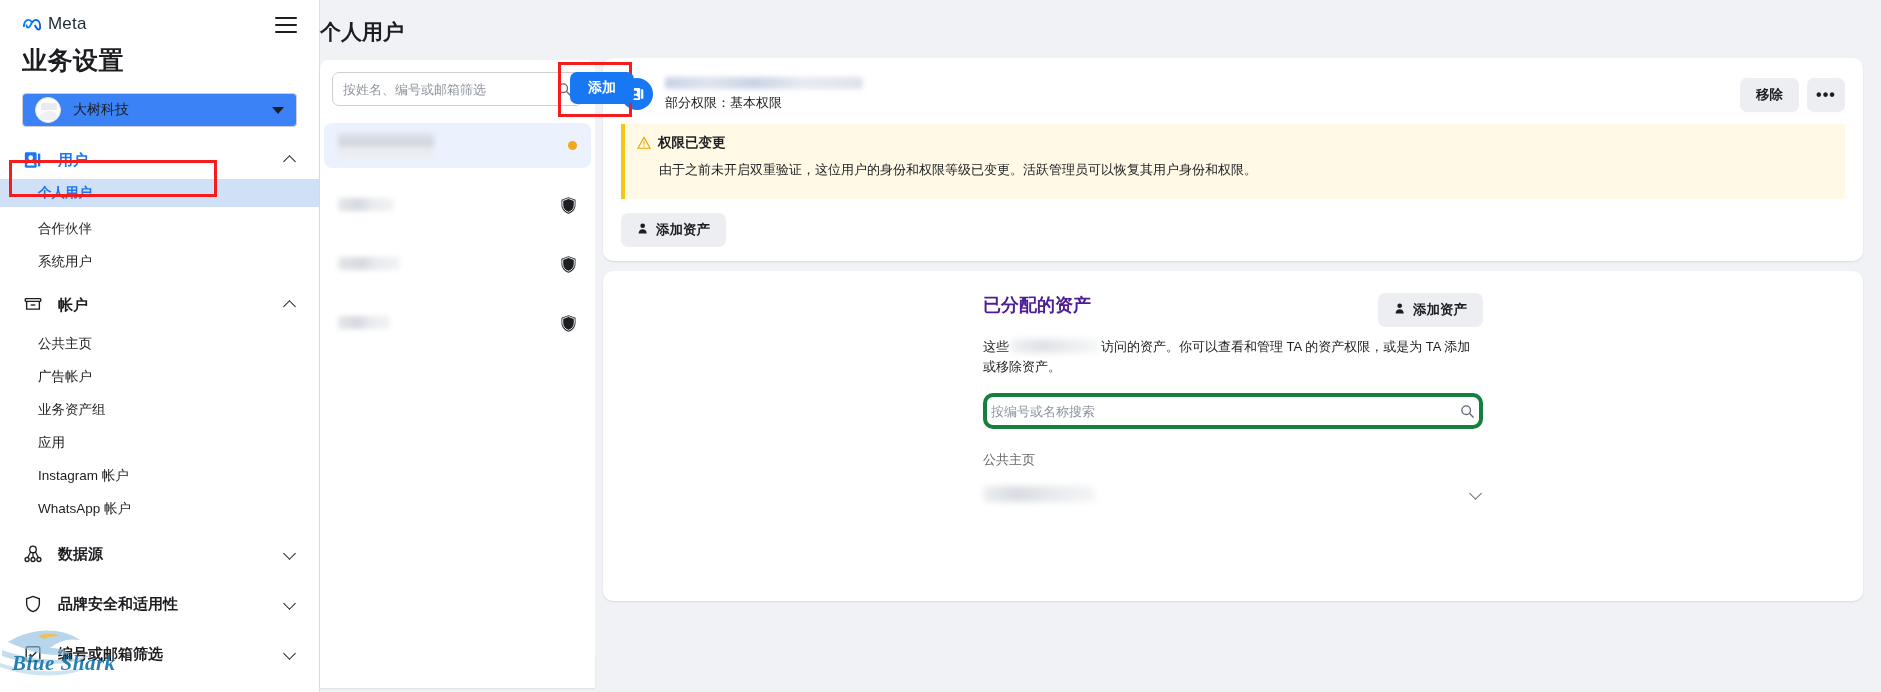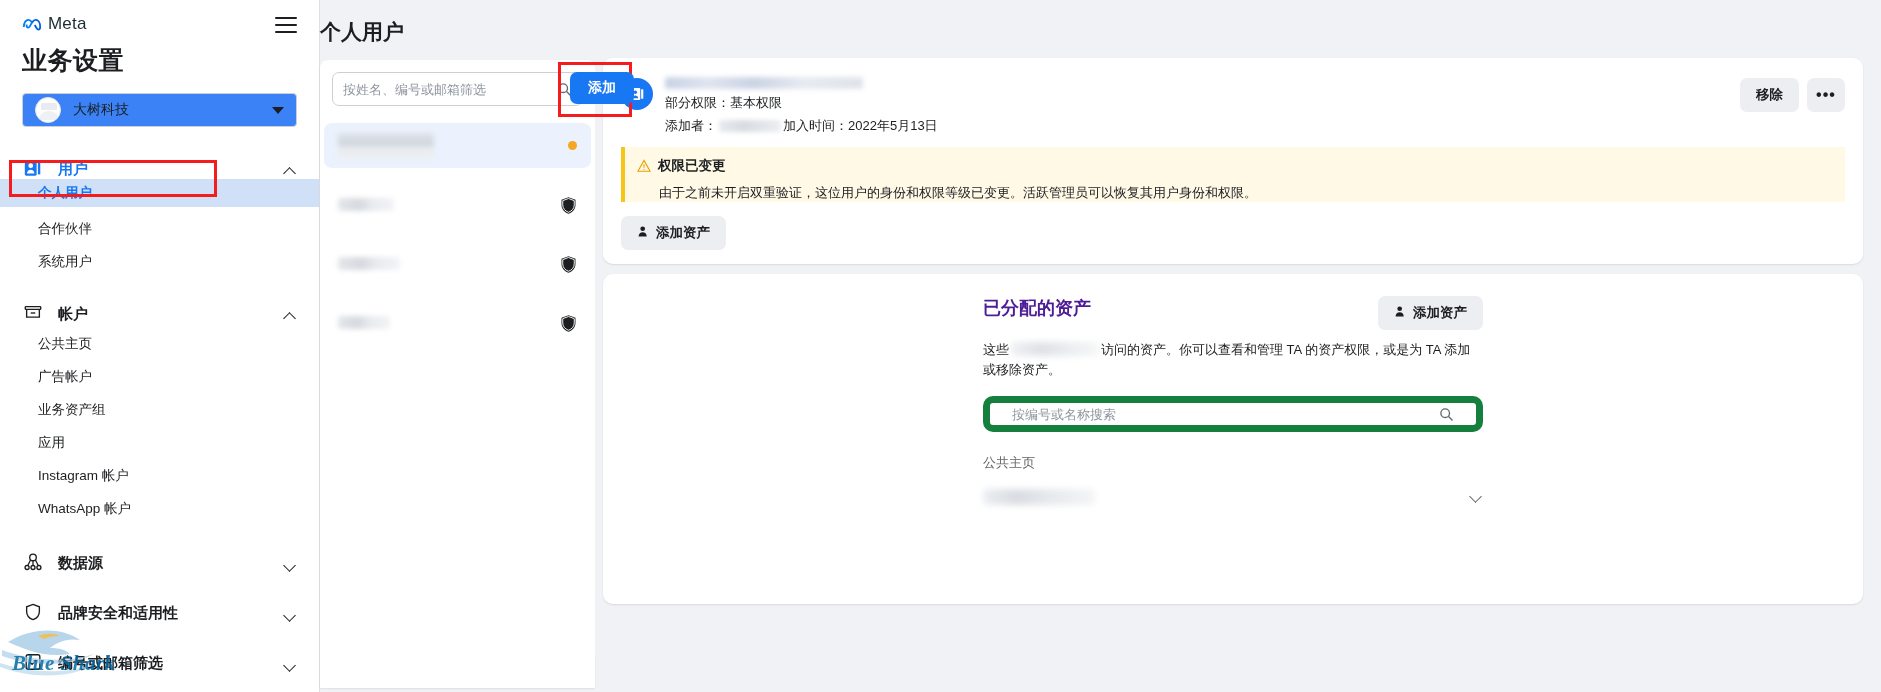--- a/index.html
+++ b/index.html
@@ -46,21 +46,21 @@
     background:#eef0f4; border-radius: 10px 10px 0 0;
   }
   .biz-name { font-size: 14px; margin-left: 12px; flex: 1; color:#1c1e21; }
   .caret-down {
     width: 0; height: 0; border-left: 6px solid transparent; border-right: 6px solid transparent;
     border-top: 7px solid #1c1e21;
   }
 
   .nav { margin-top: 14px; }
   .nav-group-head {
-    display: flex; align-items: flex-end; height: 38px; padding: 0 22px; cursor: pointer;
+    display: flex; align-items: center; height: 38px; padding: 0 22px; cursor: pointer;
   }
   .nav-group-head .gicon { width: 22px; height: 22px; flex: none; display:flex; align-items:center; justify-content:center;}
   .nav-group-head .glabel { font-size: 15px; font-weight: bold; margin-left: 14px; flex: 1; color:#1c1e21; }
   .nav-group-head.active .glabel { color: #1877f2; }
   .chev { width: 13px; height: 13px; position: relative; flex:none; }
   .chev::before {
     content:""; position:absolute; left:1px; top:3px; width:8px; height:8px;
     border-left: 1.8px solid #1c1e21; border-bottom: 1.8px solid #1c1e21;
     transform: rotate(135deg);
   }
@@ -155,21 +155,21 @@
   .head-actions { display: flex; align-items: center; gap: 8px; margin-top: 4px; }
   .btn-grey {
     background: #eceef1; border: none; border-radius: 7px; height: 34px;
     padding: 0 16px; font-size: 13.5px; font-weight: bold; color: #1c1e21;
     cursor: pointer; font-family: "Liberation Sans", sans-serif;
     display: flex; align-items: center; justify-content: center; gap: 6px;
   }
   .btn-grey.sq { width: 38px; padding: 0; font-size: 16px; letter-spacing: 1px;}
   .warn-banner {
     margin: 4px 18px 0 18px; background: #fff9e6; border-left: 4px solid #f5c518;
-    padding: 10px 14px 0 12px;
+    padding: 10px 14px 20px 12px;
   }
   .warn-title { font-size: 13.5px; font-weight: bold; display: flex; align-items: center; gap: 7px; color:#1c1e21;}
   .warn-body { font-size: 13px; color: #1c1e21; margin-top: 9px; margin-left: 22px; line-height: 1.4;}
   .tri-warn { width: 14px; height: 14px; flex:none; }
   .detail-foot { padding: 14px 18px 14px 18px; }
 
   .assets-card {
     background: #fff; border-radius: 10px; margin: 10px 18px 0 8px;
     box-shadow: 0 1px 2px rgba(0,0,0,.10); padding: 22px 0 40px 0;
     min-height: 330px;
@@ -177,22 +177,22 @@
   .assets-inner { width: 500px; margin: 0 auto; }
   .assets-head { display: flex; align-items: flex-start; }
   .assets-title { font-size: 18px; font-weight: bold; flex:1; color:#4c1d95; }
   .assets-desc { font-size: 13px; color: #1c1e21; line-height: 1.55; margin-top: 10px; position: relative;}
   .desc-blur {
     display: inline-block; height: 14px; width: 88px; border-radius: 4px;
     background: linear-gradient(90deg,#f0f1f4 0%, #dfe1e6 35%, #eceef1 70%, #f6f7f8 100%);
     filter: blur(3px); vertical-align: -2px; margin: 0 2px;
   }
   .asset-search {
-    margin-top: 16px; height: 36px; border: 7px solid #15803d; border-radius: 10px;
-    display: flex; align-items: center; padding: 0 22px; background: #fff;
+    margin-top: 16px; height: 36px; border: 4px solid #15803d; border-radius: 10px;
+    display: flex; align-items: center; padding: 0 4px; background: #fff;
   }
   .asset-search input {
     border: none; outline: none; flex: 1; font-size: 13px;
     font-family: "Liberation Sans", sans-serif; background: transparent; color:#1c1e21;
   }
   .asset-search input::placeholder { color: #8d949e; }
   .asset-group-label { font-size: 13px; color: #65676b; margin-top: 22px; }
   .asset-row {
     display: flex; align-items: center; height: 34px; margin-top: 8px; cursor: pointer;
   }
@@ -433,26 +433,20 @@
           <svg viewBox="0 0 20 20" width="18" height="18">
               <rect x="2.6" y="3.2" width="11" height="13.6" rx="1.2" fill="#fff"></rect>
               <circle cx="8.1" cy="8" r="2" fill="#1877f2"></circle>
               <path d="M4.9 14.6c0-1.8 1.5-3 3.2-3s3.2 1.2 3.2 3z" fill="#1877f2"></path>
               <rect x="14.6" y="4.6" width="2.4" height="10.8" rx=".6" fill="#fff"></rect>
             </svg>
         </span>
         <div class="detail-texts">
           <div class="name-blur"></div>
           <div class="meta-line">部分权限：基本权限</div>
-          <div class="meta-line inline">
-            <span>添加者：</span>
-            <span class="inline-blur"></span>
-            <span>加入时间：</span>
-            <span>2022年5月13日</span>
-          </div>
         </div>
         <div class="head-actions">
           <button class="btn-grey">移除</button>
           <button class="btn-grey sq">
             <span>•••</span>
           </button>
         </div>
       </div>
 
       <div class="warn-banner">

